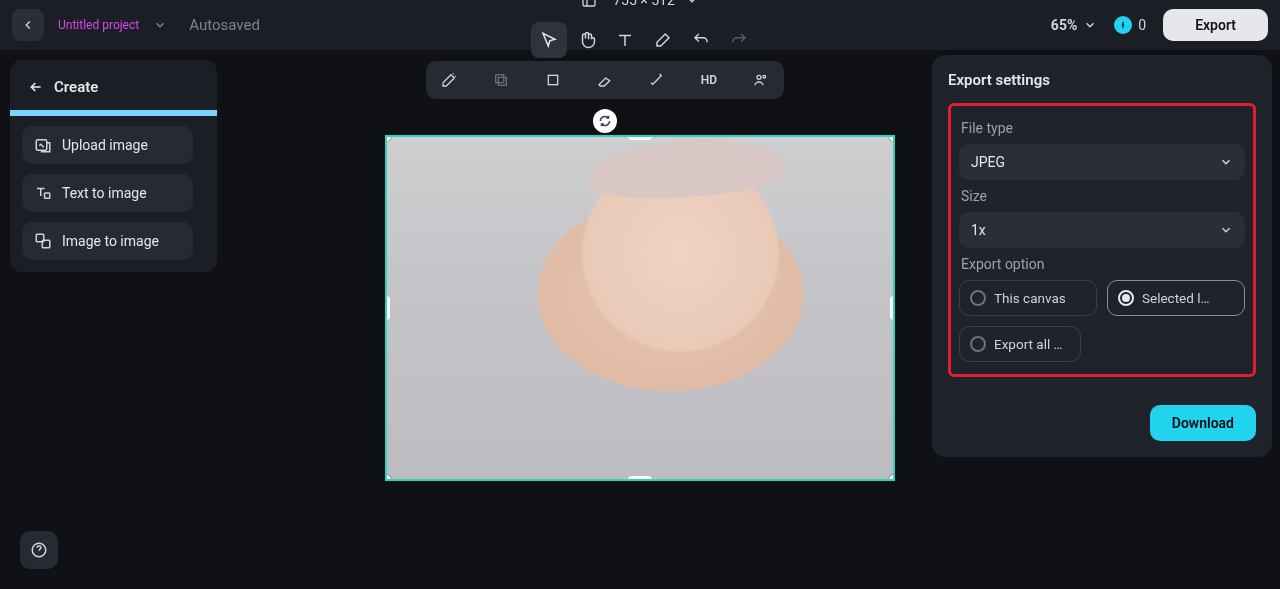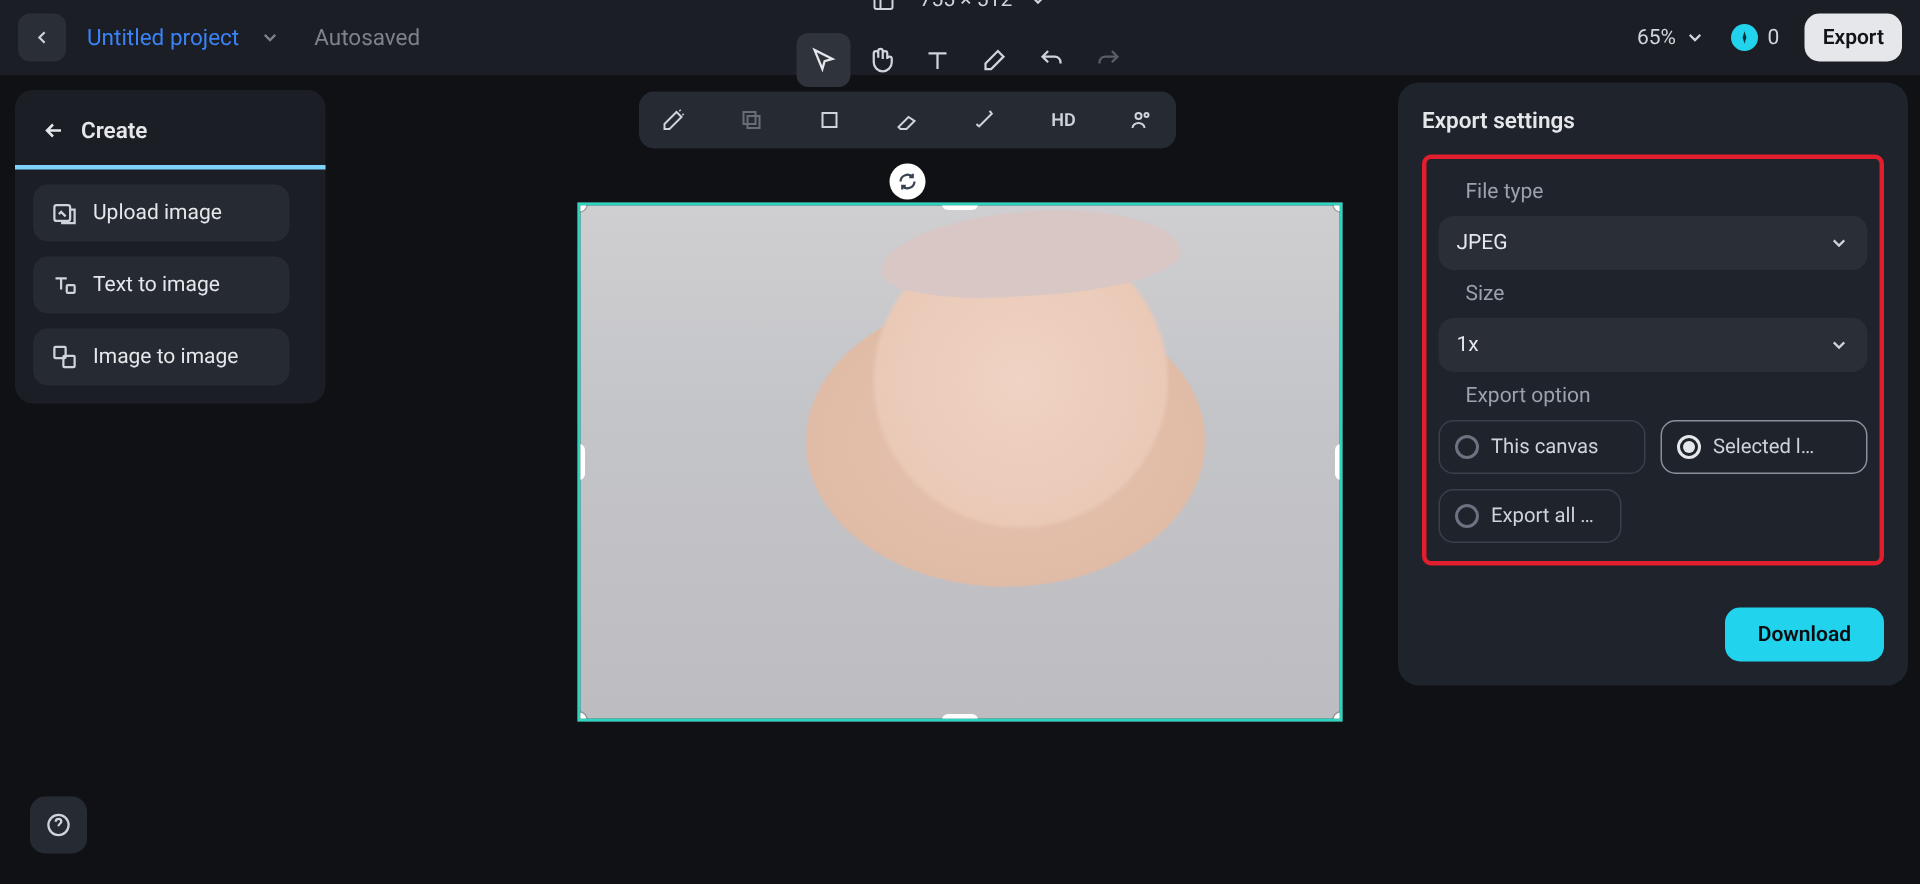--- a/index.html
+++ b/index.html
@@ -12,57 +12,57 @@
     
     .topbar {
       height:50px; background:#1b1e24;
       display:flex; align-items:center; padding:0 12px; gap:8px;
       position:relative;
     }
     .back-btn {
       width:32px;height:32px;background:#2a2e36;border-radius:8px;
       display:flex;align-items:center;justify-content:center;cursor:pointer;
     }
-    .project-title { font-size:15px; color:#3b82f6; margin-left:6px;}
+    .project-title { font-size:12px; color:#d946ef; margin-left:6px;}
     .autosaved { color:#7d828c; font-size:15px; margin-left:14px;}
     .top-center {
       position:absolute; left:50%; transform:translateX(-50%);
       display:flex; align-items:center; gap:14px;flex-direction:column;
     }
     .dims-group { display:flex; align-items:center; gap:10px; color:#d1d5db; font-size:14px;}
     .tool-group { display:flex; align-items:center; gap:2px; margin-left:8px;}
     .tool-btn {
       width:36px;height:36px;border-radius:8px;
       display:flex;align-items:center;justify-content:center;cursor:pointer;
       color:#cfd3da;
     }
     .tool-btn.active { background:#2f333c; }
     .top-right { margin-left:auto; display:flex; align-items:center; gap:14px;}
-    .zoom-group { display:flex; align-items:center; gap:6px; color:#d1d5db; font-size:14px;}
+    .zoom-group { display:flex; align-items:center; gap:6px; color:#d1d5db; font-size:14px;font-weight:bold;}
     .credits-pill {
       display:flex; align-items:center; gap:6px;
       border-radius:14px; padding:3px;
       color:#d1d5db; font-size:14px;
     }
     .credits-icon {
       width:18px;height:18px;border-radius:50%;background:#22d3ee;
       display:flex;align-items:center;justify-content:center;
     }
     .export-btn {
       background:#e5e7eb; color:#111418; font-weight:600;
-      padding:8px 12px; border-radius:10px; cursor:pointer; font-size:14px;
+      padding:8px 32px; border-radius:10px; cursor:pointer; font-size:14px;
     }
     
     .sidebar {
       position:absolute; left:10px; top:60px; width:207px;
       background:#1b1e24; border-radius:12px; padding:4px 0 12px 0;
     }
     .create-header {
       display:flex; align-items:center; gap:10px;
-      padding:14px 18px 14px 18px; border-bottom:3px solid #7dd3fc;
+      padding:14px 18px 14px 18px; border-bottom:6px solid #7dd3fc;
       font-weight:600; font-size:15px;
     }
     .side-btn {
       margin:10px 24px 0 12px; background:#262a32; border-radius:10px;
       padding:10px 12px; display:flex; align-items:center; gap:10px;
       font-size:14px; cursor:pointer;
     }
     .side-btn:first-of-type { margin-top:12px; }
     .icon18 { width:18px;height:18px;display:flex;align-items:center;justify-content:center;flex-shrink:0;}
     
@@ -111,21 +111,21 @@
     .handle-bar.rgt{top:50%;transform:translateY(-50%);right:-5px;width:8px;height:24px;}
     
     .export-panel {
       position:absolute; right:8px; top:55px; width:340px; height:402px;
       background:#1f232b; border-radius:14px; padding:16px 16px 18px 16px;
     }
     .panel-title { font-weight:600; font-size:15px; margin-bottom:14px;}
     .highlight-box {
       border:3px solid #e11d2e; border-radius:6px; padding:10px 8px 12px 8px;
     }
-    .field-label { color:#9ca1ab; font-size:14px; margin:4px 0 8px 18px;}
+    .field-label { color:#9ca1ab; font-size:14px; margin:4px 0 8px 2px;}
     .select-box {
       background:#2a2e36; border-radius:10px; padding:10px 12px;
       display:flex; justify-content:space-between; align-items:center;
       font-size:14px; cursor:pointer; margin-bottom:8px;
     }
     .radio-row { display:flex; gap:10px;}
     .radio-btn {
       flex:1; background:transparent; border:1px solid #3a3f49; border-radius:10px;
       padding:9px 10px; display:flex; align-items:center; gap:8px;
       font-size:13.5px; cursor:pointer; color:#cfd3da;

